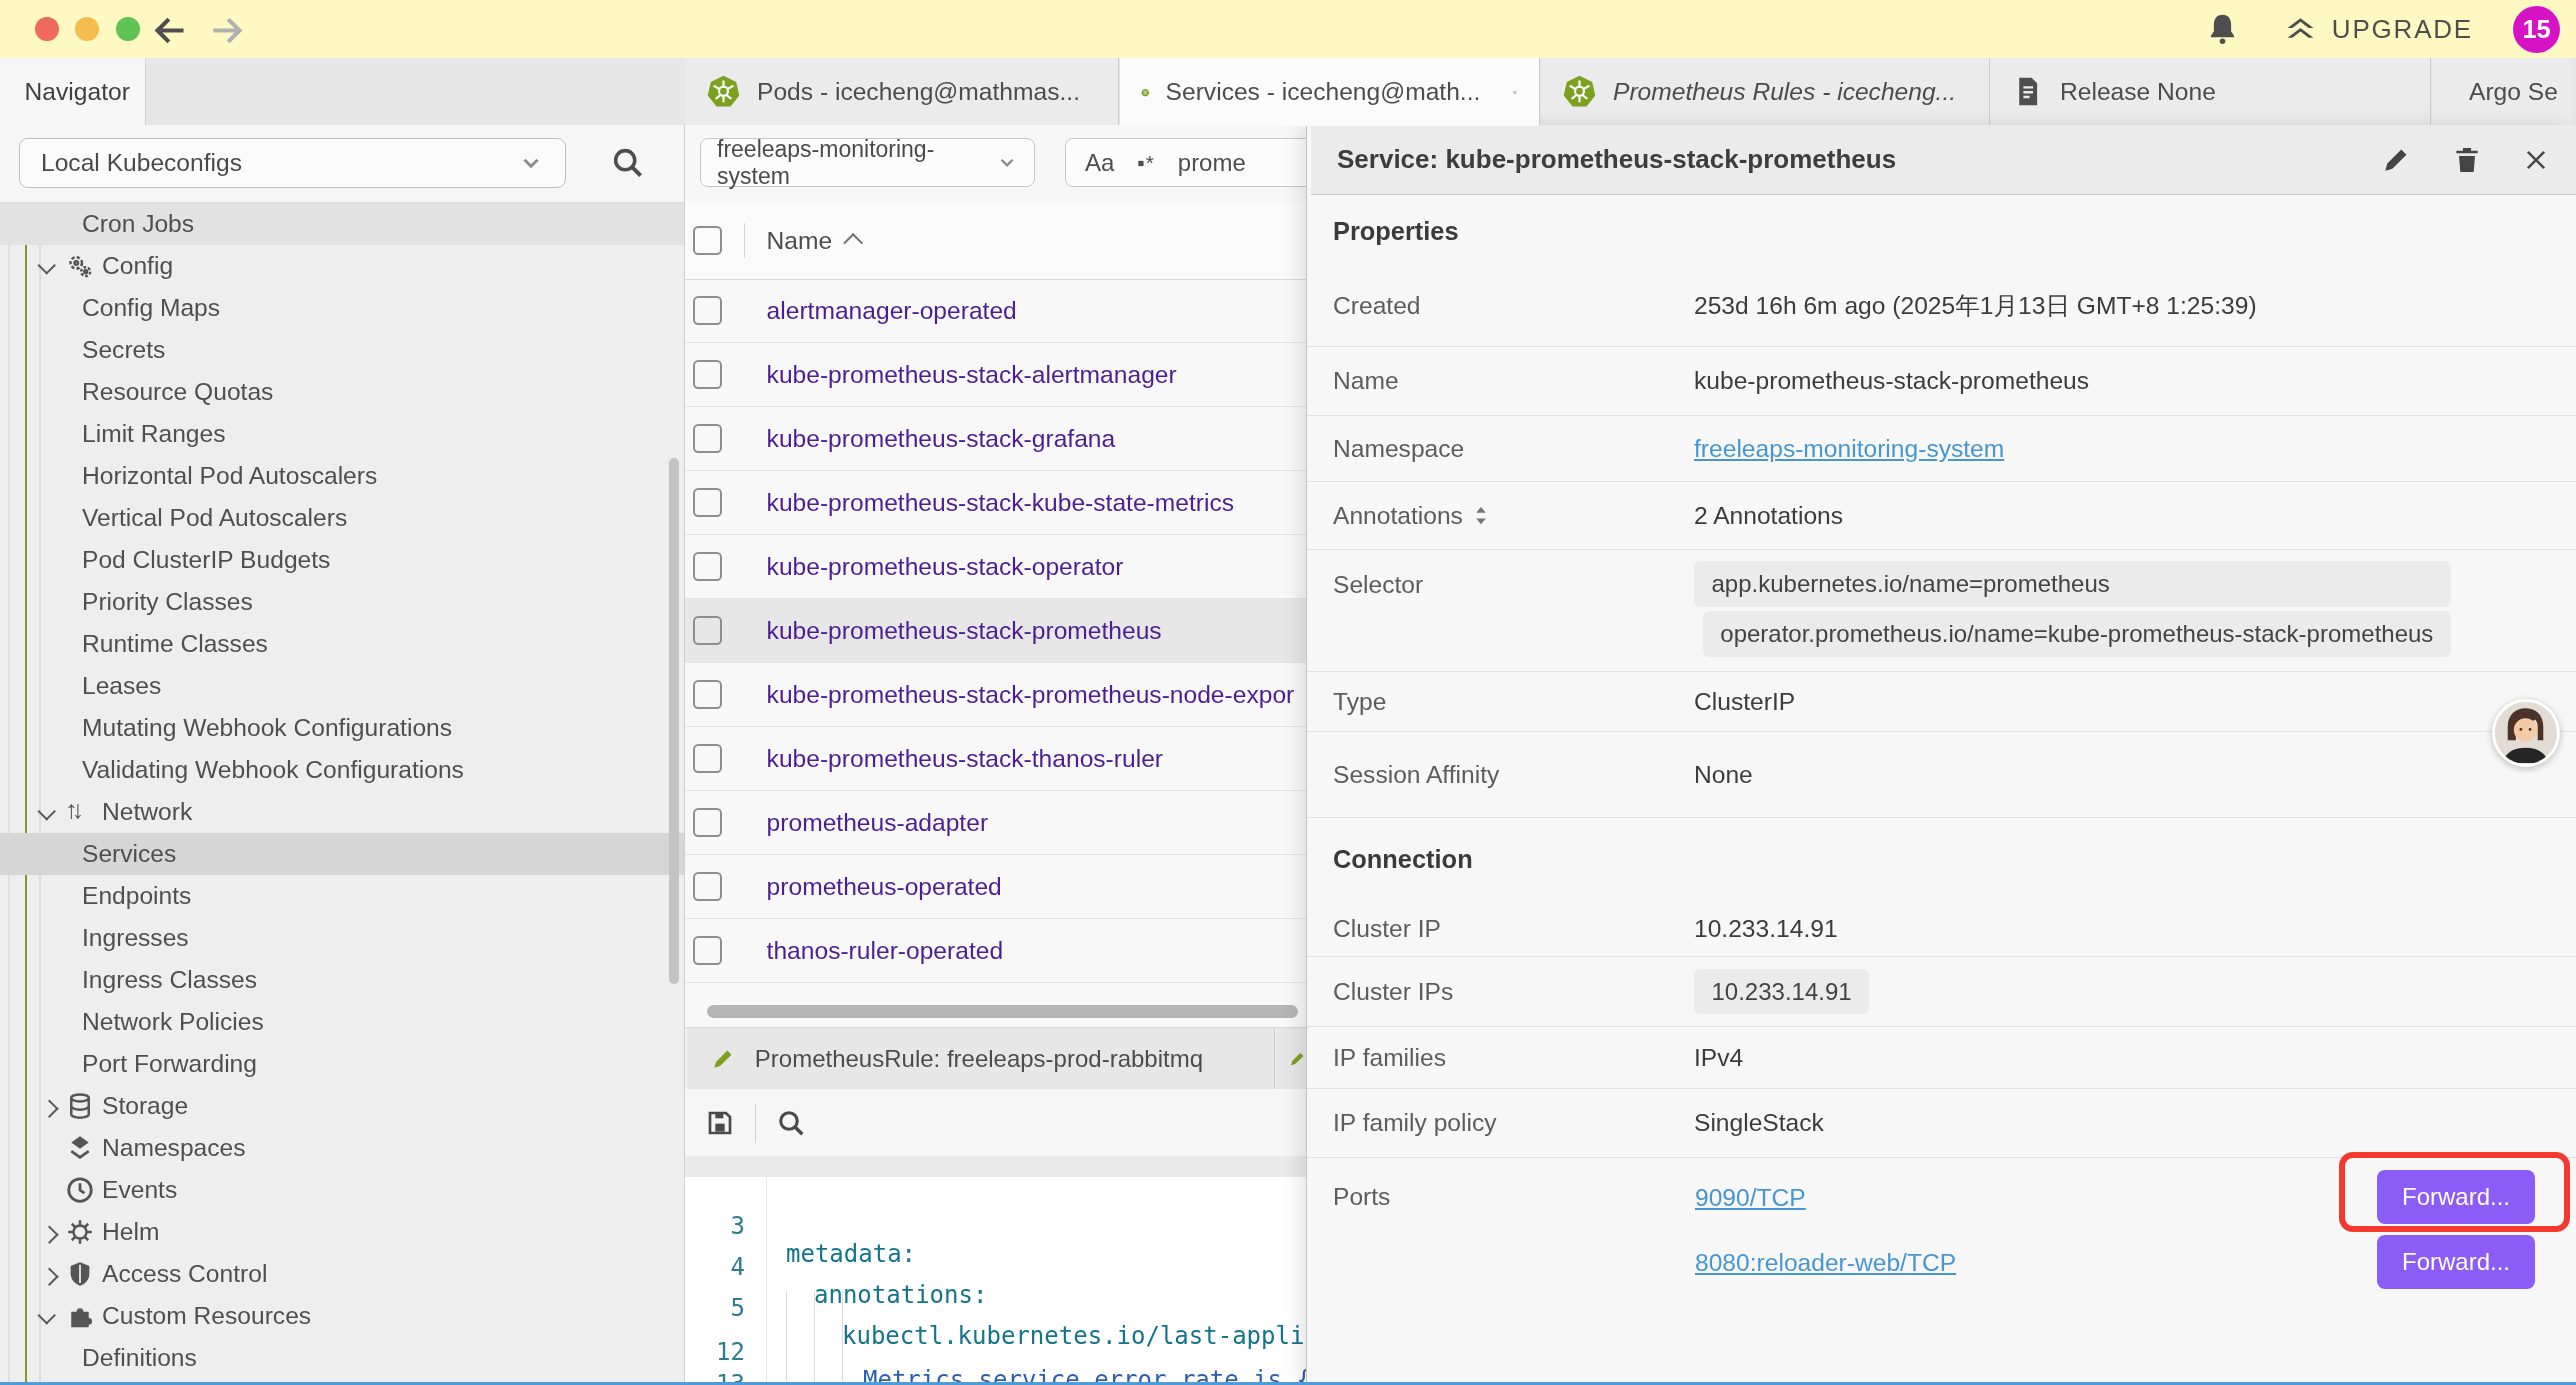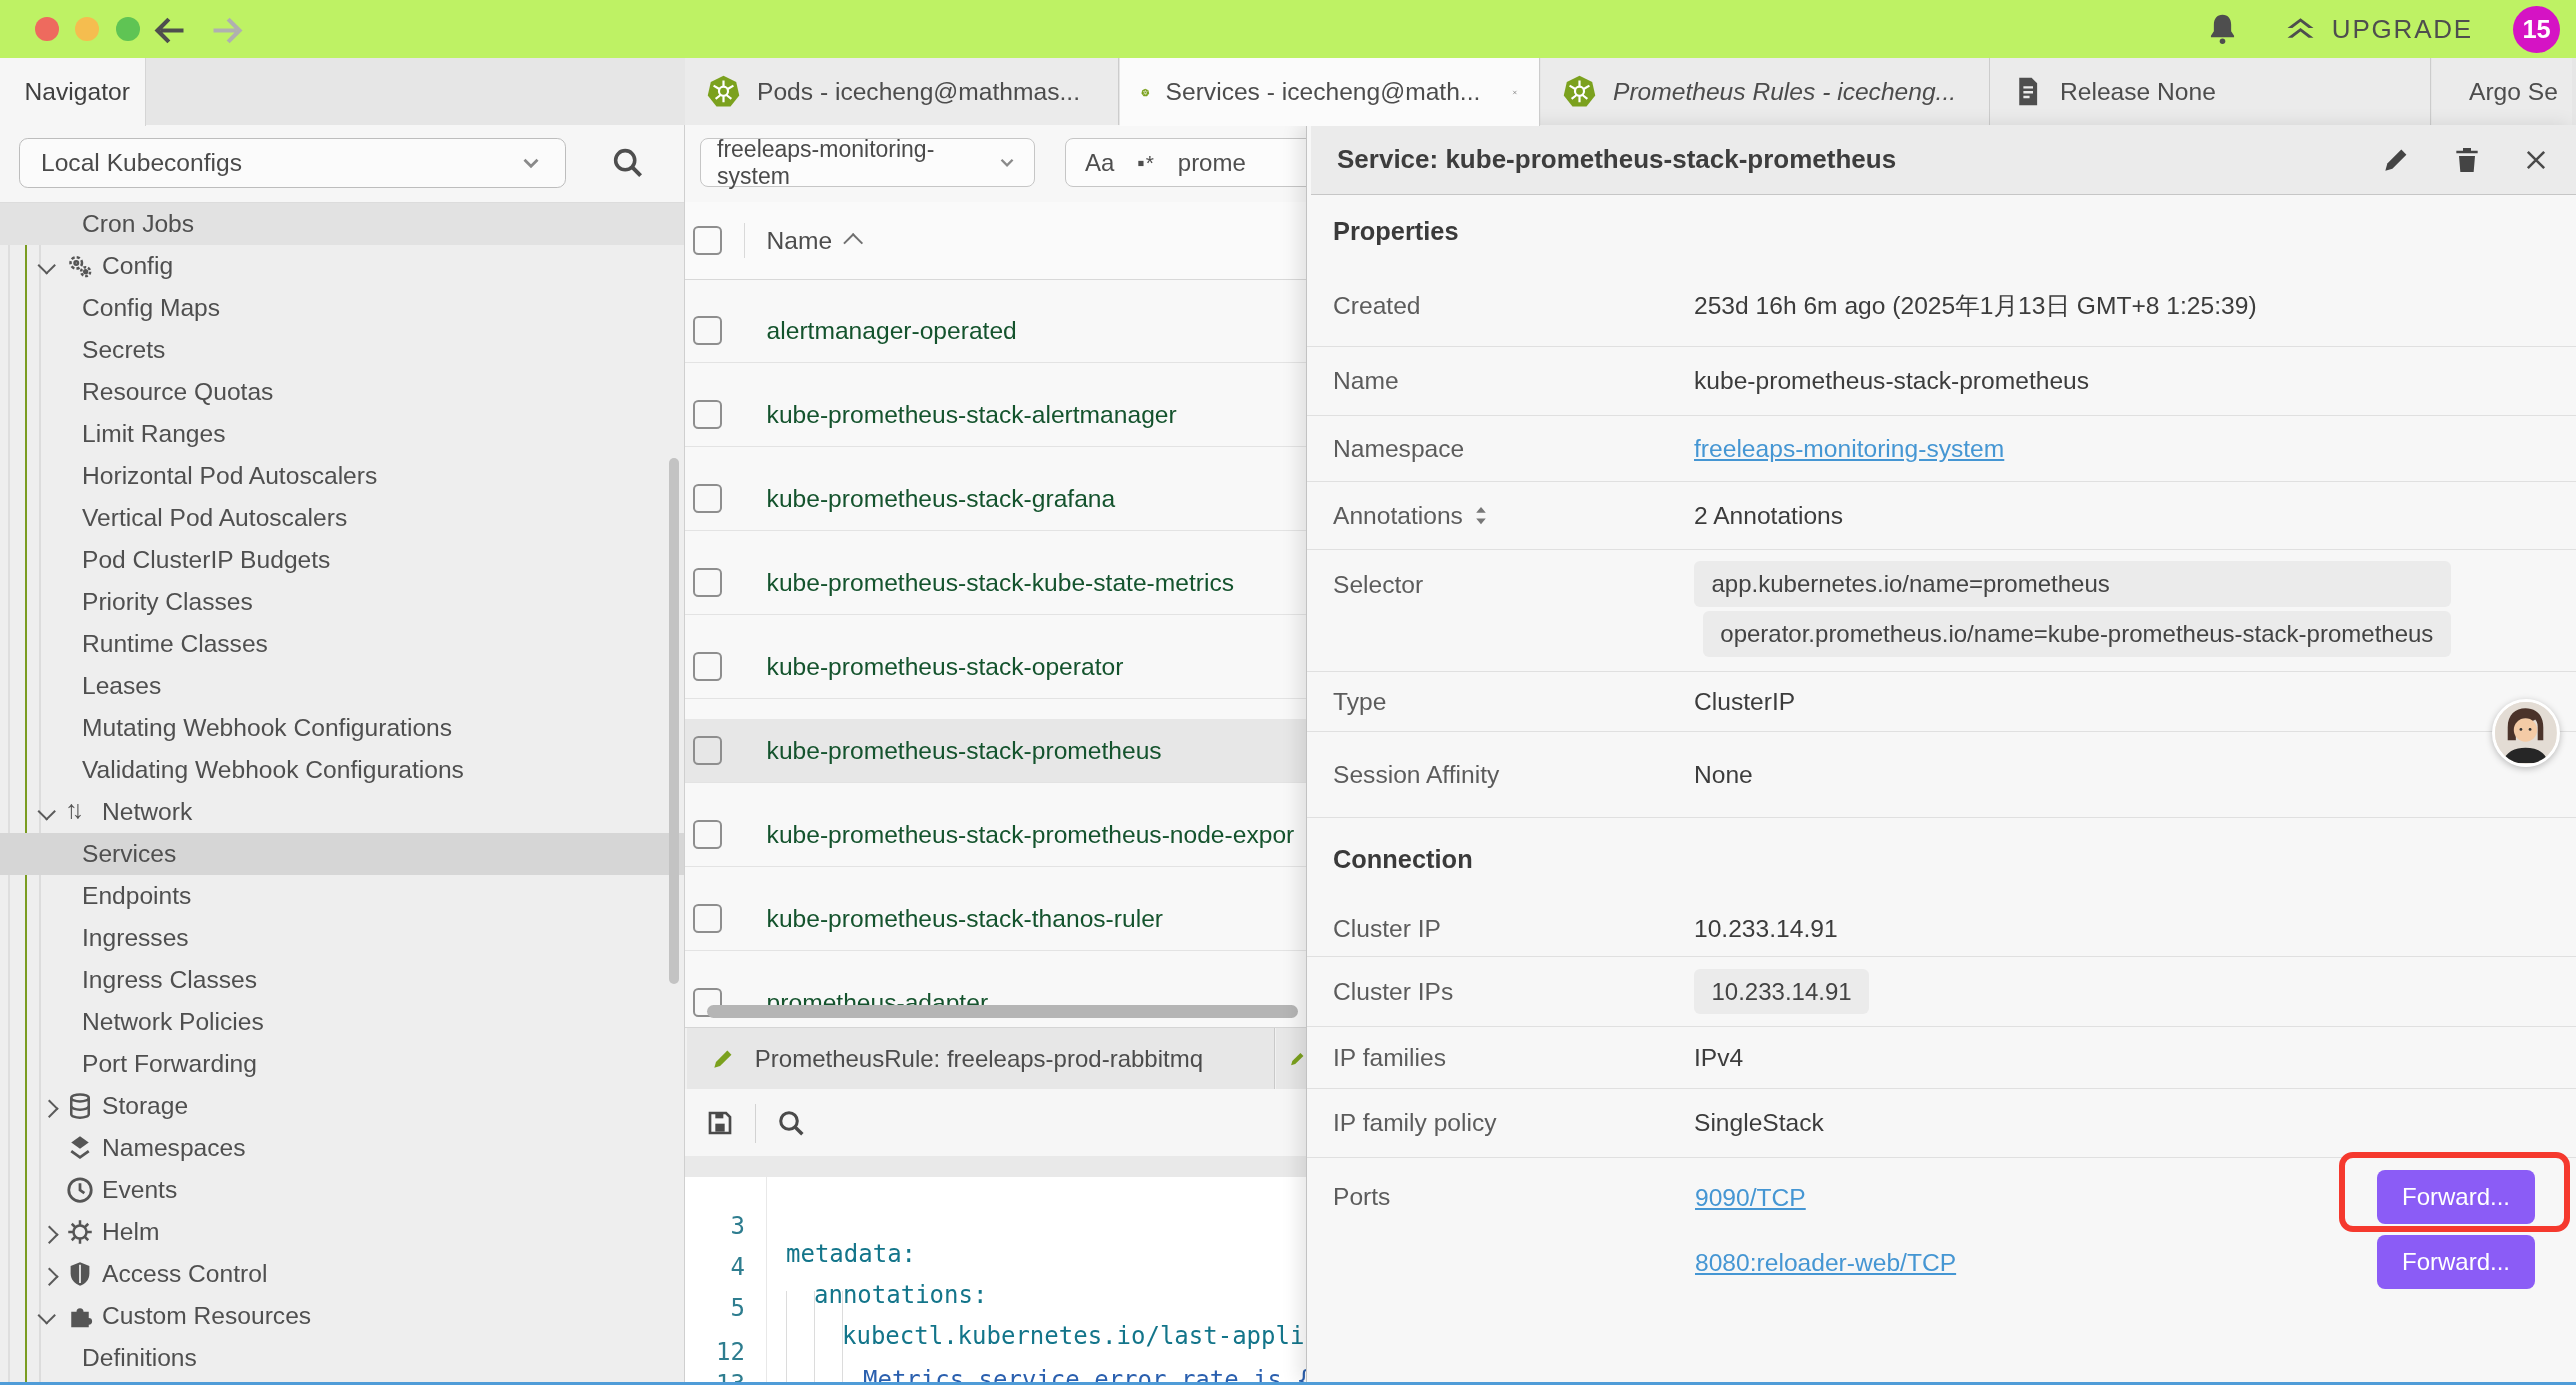--- a/index.html
+++ b/index.html
@@ -1,21 +1,21 @@
 <!DOCTYPE html>
 <html style="font-size:14px"><head>
 <meta charset="utf-8">
 <style>
   html,body{margin:0;padding:0;background:#222;}
   .screen{position:relative;width:2576px;height:1385px;background:#f7f7f7;overflow:hidden;
           font-family:"Liberation Sans","DejaVu Sans",sans-serif;color:#4a4a4a;}
   .ico{display:inline-block;vertical-align:middle;}
 
   
-  .topbar{position:absolute;left:0;top:0;right:0;height:58px;background:#bef264;border-bottom:0.9px solid #d8d8d8;}
+  .topbar{position:absolute;left:0;top:0;right:0;height:58px;background:#fef9c3;border-bottom:0.9px solid #d8d8d8;}
   .tl{position:absolute;top:16.7px;width:24px;height:24.6px;border-radius:50%;}
   .tl.red{left:35px;background:#ee6a5e;}
   .tl.yellow{left:75px;background:#f5bd4f;}
   .tl.green{left:116px;background:#5fc454;}
   .navarrow{position:absolute;top:10.5px;width:39px;height:39px;}
   .topbar-right{position:absolute;right:16px;top:0;height:58px;display:flex;align-items:center;gap:40px;}
   .upgrade{display:flex;align-items:center;gap:12.3px;font-size:26px;letter-spacing:1.8px;color:#4e4e4e;font-weight:500;}
   .countbadge{width:47px;height:47px;border-radius:50%;background:#d513c4;color:#fff;font-size:25.4px;font-weight:700;
               display:flex;align-items:center;justify-content:center;}
 
@@ -65,21 +65,21 @@
             display:flex;align-items:center;padding:0 16px;font-size:23px;color:#4a4a4a;box-sizing:border-box;}
   .nsselect .chevd{margin-left:auto;}
   .searchbox{position:absolute;left:380px;top:13px;width:263px;height:49px;background:#fcfcfc;border:1.8px solid #c6c6c6;border-radius:8px;
              display:flex;align-items:center;gap:23px;padding:0 19px;font-size:24px;color:#4e4e4e;box-sizing:border-box;}
   .regexk{font-size:21px;letter-spacing:0.9px;}
   .listheader{position:absolute;left:0;top:77px;right:0;height:77px;background:#fafafa;border-bottom:0.9px solid #d8d8d8;
               display:flex;align-items:center;font-size:24.6px;color:#4d4d4d;font-weight:500;}
   .cb{width:24.6px;height:24.6px;border:2.6px solid #8e8e8e;border-radius:5.3px;background:transparent;flex:none;}
   .hdiv{width:0.9px;height:35px;background:#d9d9d9;margin:0 0 0 22px;}
   .rows{position:absolute;left:0;top:154px;right:0;}
-  .lrow{height:63px;display:flex;align-items:center;border-bottom:0.9px solid #e3e3e3;font-size:24.6px;color:#14532d;white-space:nowrap;margin-top:20px;}
+  .lrow{height:63px;display:flex;align-items:center;border-bottom:0.9px solid #e3e3e3;font-size:24.6px;color:#4c1d95;white-space:nowrap;}
   .lrow.sel{background:#e7e7e7;}
   .lrow .cb,.listheader .cb{margin-left:8px;}
   .lrow .nm{margin-left:45px;}
   .listheader .nm{margin-left:22px;display:flex;align-items:center;gap:14px;}
   .caretup{width:12.3px;height:12.3px;border-left:2.6px solid #707070;border-top:2.6px solid #707070;transform:rotate(45deg);margin-top:5.3px;}
   .hscroll{position:absolute;left:22px;top:880px;width:591px;height:13px;border-radius:7px;background:#b5b5b5;}
   .docktabs{position:absolute;left:0;top:902px;right:0;height:61px;background:#f1f1f1;border-top:0.9px solid #d5d5d5;border-bottom:0.9px solid #cfcfcf;}
   .docktab{position:absolute;left:1.8px;top:0;width:588px;height:61px;background:#e7e7e7;border-right:0.9px solid #c9c9c9;
            display:flex;align-items:center;gap:19px;padding:0 23px;font-size:24px;color:#4c4c4c;box-sizing:border-box;white-space:nowrap;overflow:hidden;}
   .docktab2{position:absolute;left:591px;top:0;right:0;height:61px;background:#e7e7e7;display:flex;align-items:center;padding-left:12.3px;overflow:hidden;}

